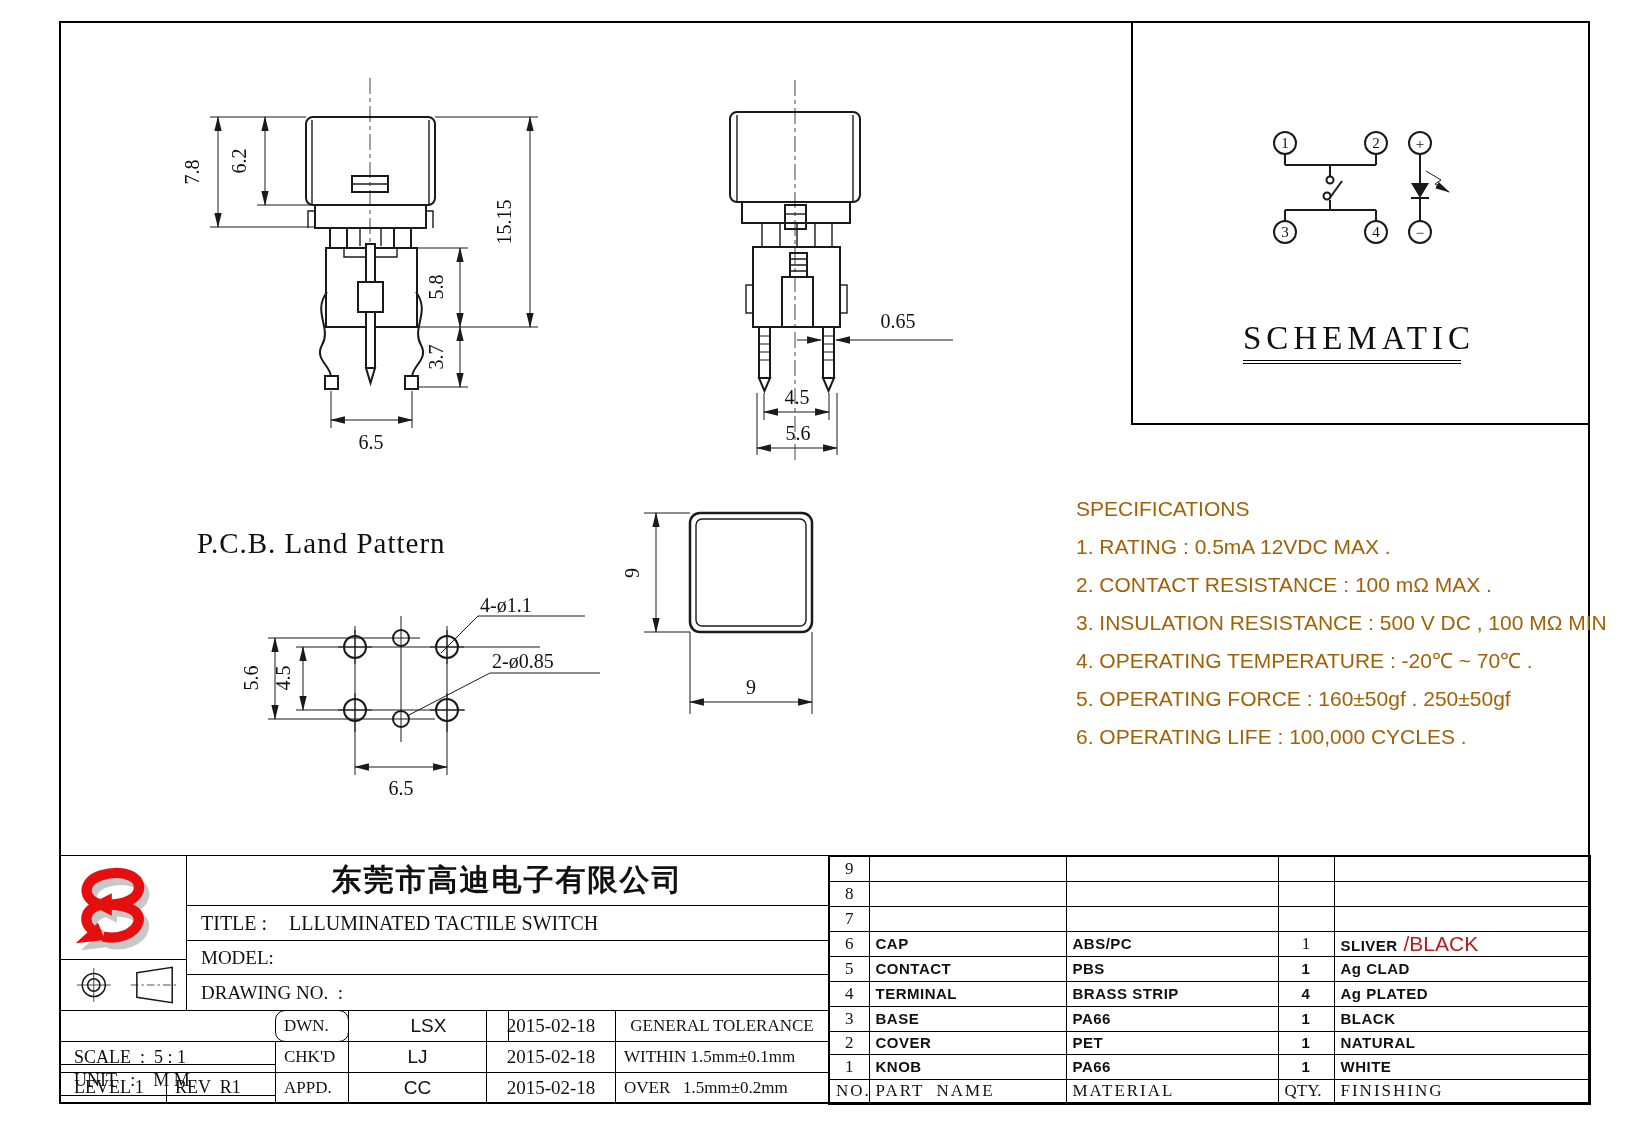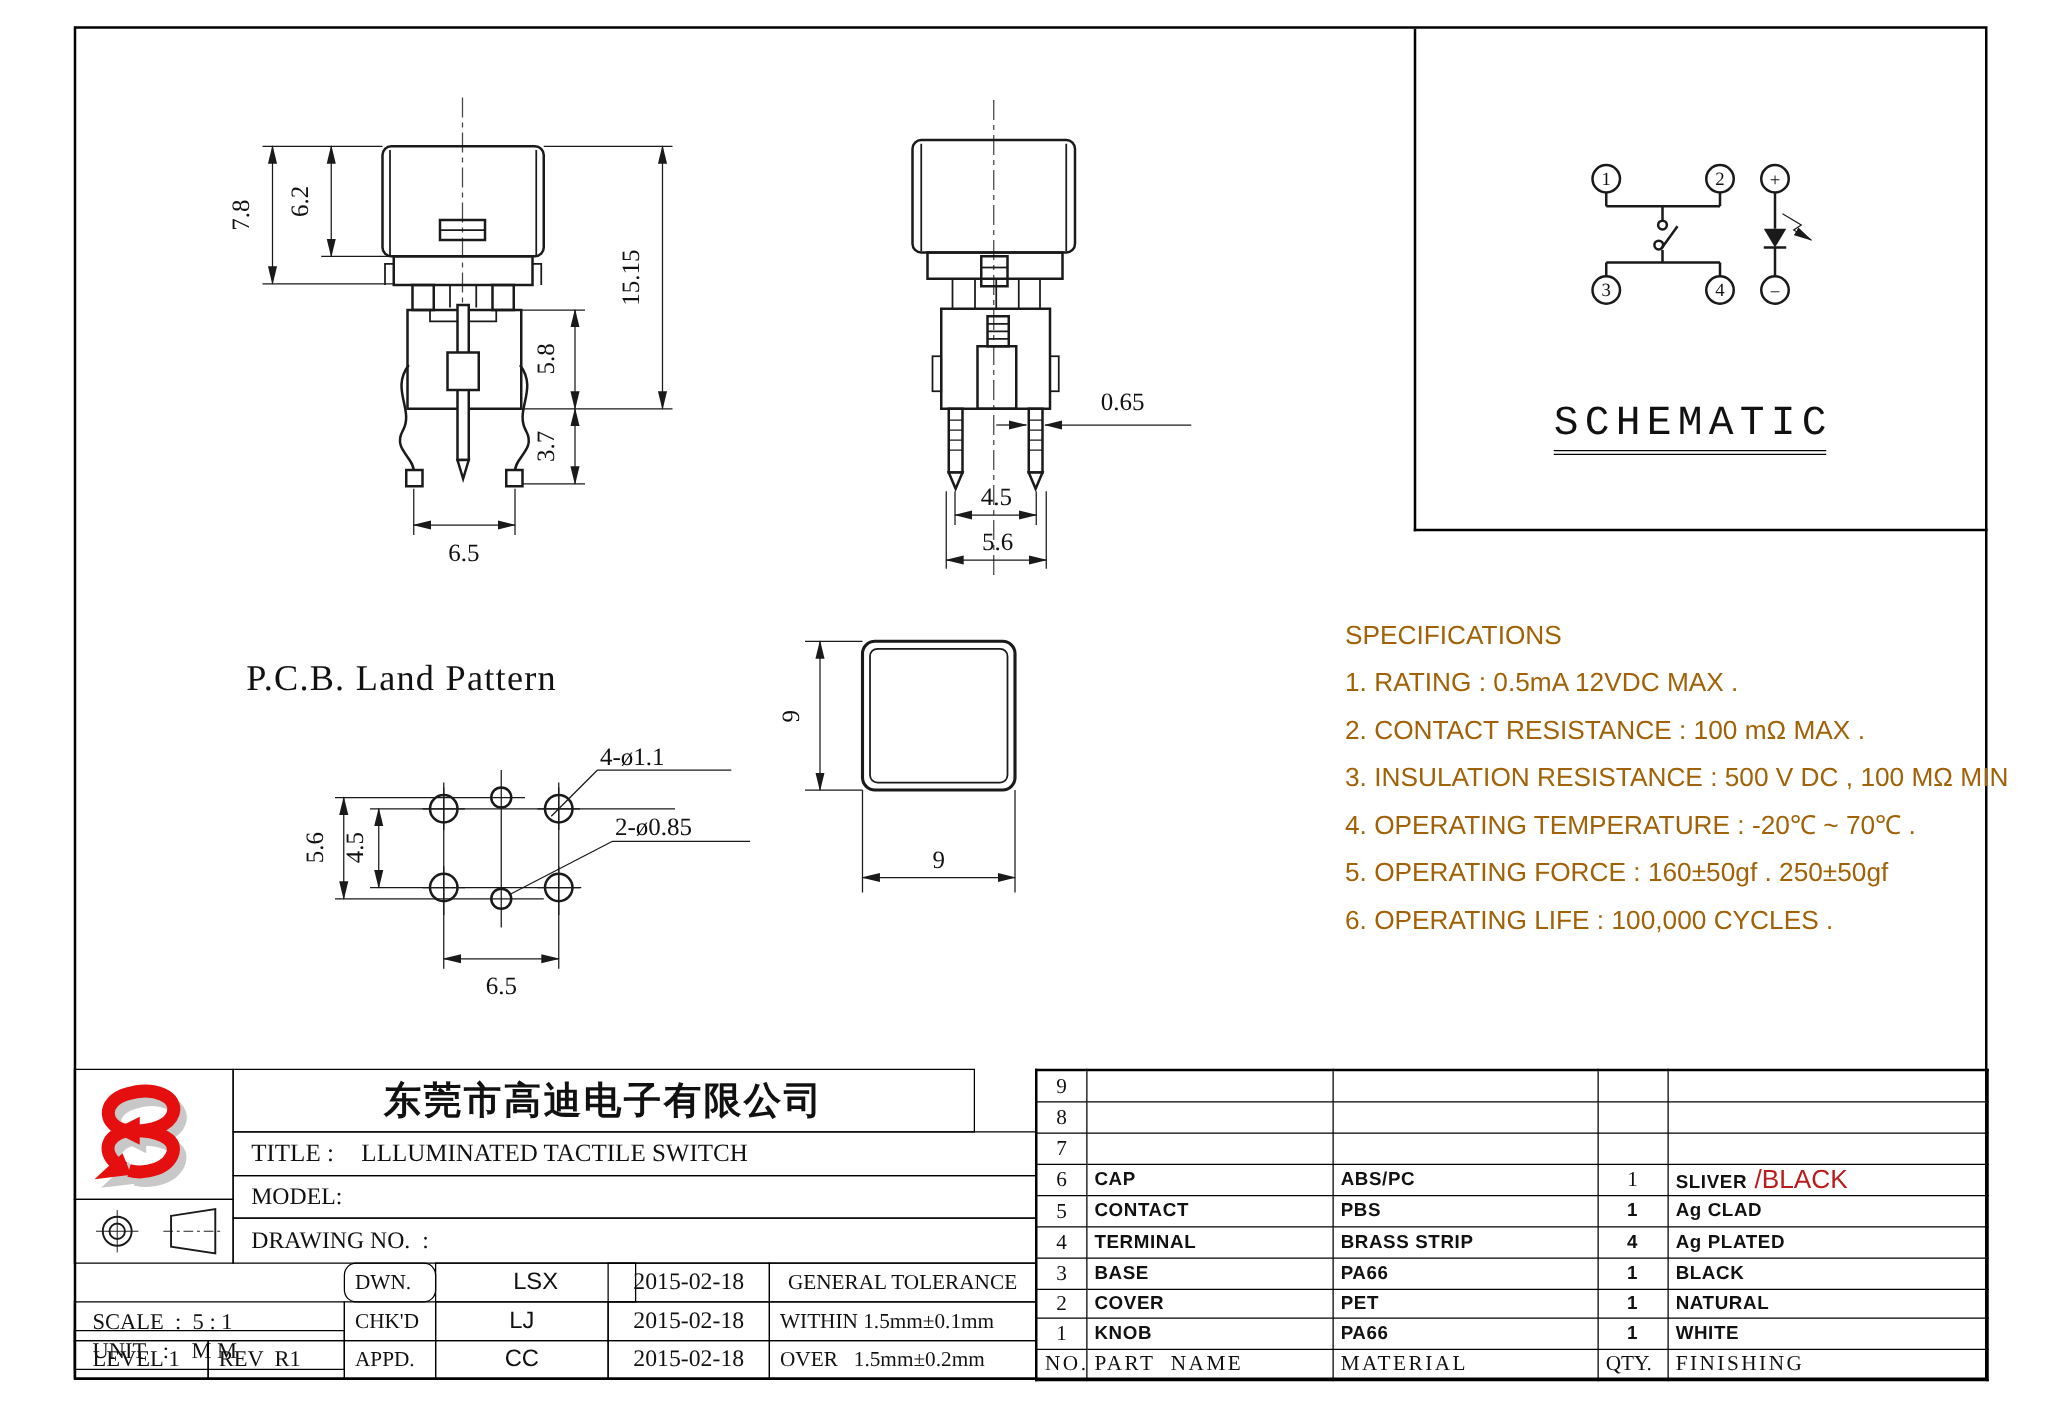--- a/index.html
+++ b/index.html
@@ -14,21 +14,21 @@
   .th{fill:none;stroke:#1a1a1a;stroke-width:1.4;}
   .t{fill:none;stroke:#1a1a1a;stroke-width:1;}
   .cl{fill:none;stroke:#444;stroke-width:1;stroke-dasharray:16 4 4 4;}
   .wf{fill:#fff;stroke:#1a1a1a;stroke-width:2;}
   .bk{fill:#1a1a1a;stroke:none;}
   .dt{font-family:"Liberation Serif",serif;font-size:20px;fill:#111;}
   .pinnum{font-family:"Liberation Serif",serif;font-size:15px;fill:#111;}
   .heading-pcb{position:absolute;left:197px;top:527px;font-size:29px;letter-spacing:1px;
                font-family:"Liberation Serif",serif;}
   .heading-schem{position:absolute;left:1243px;top:320px;width:218px;text-align:center;
-                 font-size:33px;letter-spacing:5px;font-family:Liberation Mono, monospace;
+                 font-size:33px;letter-spacing:5px;font-family:Liberation Serif, serif;
                  border-bottom:4px double #000;padding-bottom:3px;}
   .specs{position:absolute;left:1076px;top:490px;width:520px;
          font-family:"Liberation Sans",sans-serif;font-size:21px;color:#a16207;}
   .specs div{line-height:38px;white-space:pre;}
   .tcell{position:absolute;border:1px solid #000;box-sizing:border-box;display:flex;
          align-items:center;white-space:pre;overflow:hidden;}
   .serif17{font-size:17px;} .serif18{font-size:18px;} .serif19{font-size:19px;} .serif20{font-size:20px;}
   .pad14{padding-left:14px;} .pad8{padding-left:8px;}
   .ctr{justify-content:center;}
   .company{font-family:"Liberation Sans",sans-serif;font-weight:bold;font-size:30px;
@@ -237,21 +237,21 @@
   </div>
   <div class="tcell ctr" style="left:59px;top:959px;width:128px;height:52px;">
     <svg width="120" height="46" viewBox="0 0 156 52">
       <circle cx="40" cy="26" r="15" fill="none" stroke="#1a1a1a" stroke-width="2"></circle>
       <circle cx="40" cy="26" r="8" fill="none" stroke="#1a1a1a" stroke-width="2"></circle>
       <path d="M18 26 H62 M40 4 V48" stroke="#1a1a1a" stroke-width="1"></path>
       <polygon points="96,10 142,3 142,49 96,42" fill="none" stroke="#1a1a1a" stroke-width="2"></polygon>
       <path d="M88 26 H150" stroke="#1a1a1a" stroke-width="1" stroke-dasharray="10 4 3 4"></path>
     </svg>
   </div>
-  <div class="tcell company" style="left:186px;top:855px;width:594px;height:51px;">东莞市高迪电子有限公司</div>
+  <div class="tcell company" style="left:186px;top:855px;width:643px;height:51px;">东莞市高迪电子有限公司</div>
   <div class="tcell serif20 pad14" style="left:186px;top:905px;width:643px;height:36px;">
     <span>TITLE :</span>
     <span style="margin-left:22px;">LLLUMINATED TACTILE SWITCH</span>
   </div>
   <div class="tcell serif19 pad14" style="left:186px;top:940px;width:643px;height:35px;">MODEL:</div>
   <div class="tcell serif19 pad14" style="left:186px;top:974px;width:643px;height:37px;text-align:right;">DRAWING NO.  :</div>
 
   <div class="tcell serif18 pad14" style="left:59px;top:1064px;width:217px;height:32px;">UNIT   :    M M</div>
   <div class="tcell serif17 pad8" style="left:275px;top:1010px;width:74px;height:32px;border-radius:10px;">DWN.</div>
   <div class="tcell sans19 ctr" style="left:348px;top:1010px;width:161px;height:32px;">LSX</div>

